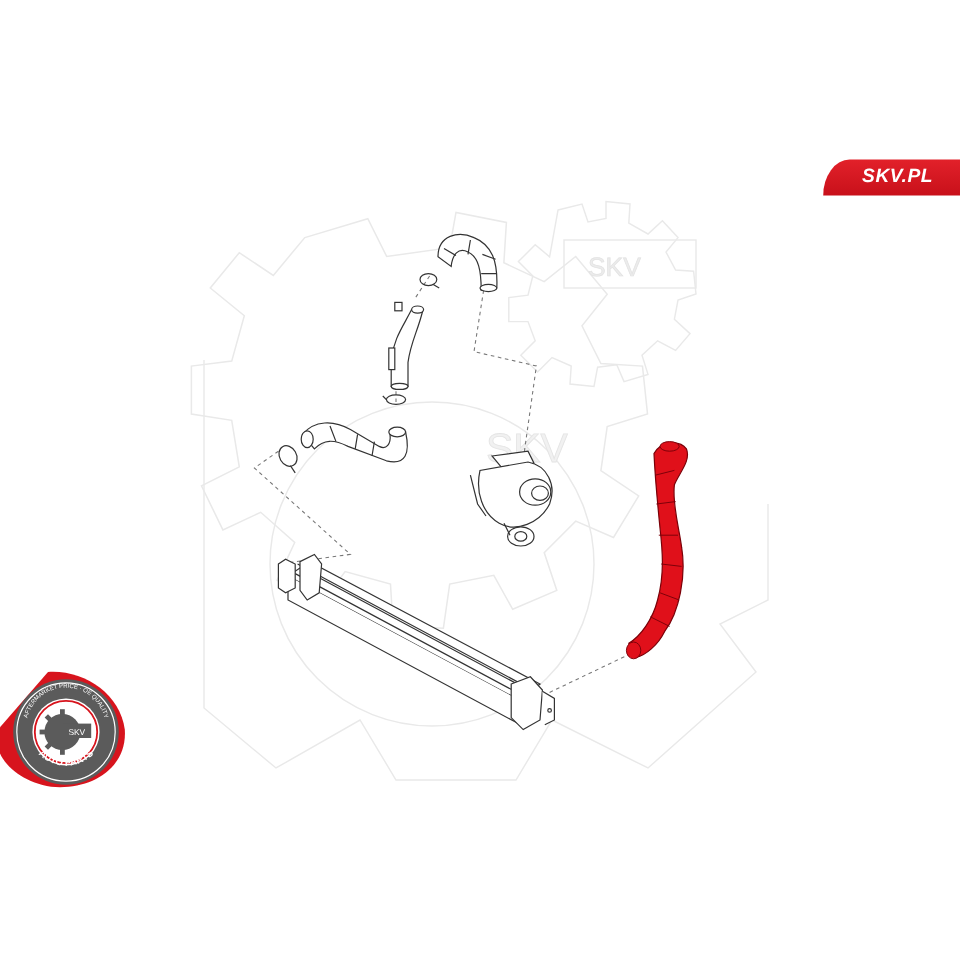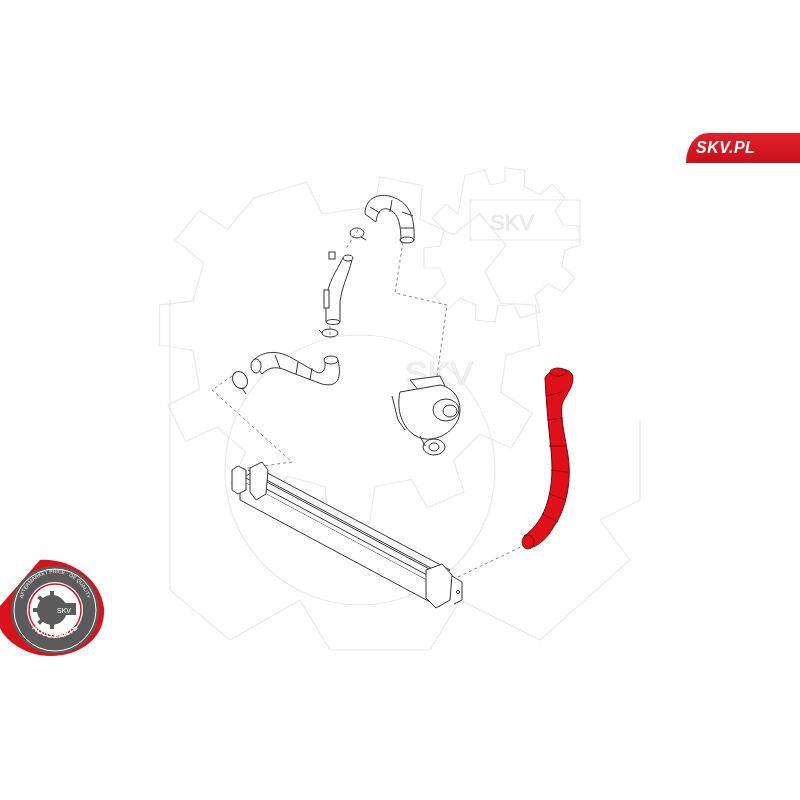--- a/index.html
+++ b/index.html
@@ -2,21 +2,21 @@
 <html><head>
 <meta charset="utf-8">
 <style>
   html, body { margin:0; padding:0; background:#ffffff; }
   body { width:800px; height:800px; position:relative; overflow:hidden; font-family:"Liberation Sans", sans-serif; }
   .canvas { position:absolute; left:0; top:0; width:800px; height:800px; }
   .brand-banner {
     position:absolute; left:686px; top:133px; width:114px; height:30px;
     background:linear-gradient(180deg,#e2212a 0%,#c8101a 100%);
     border-top-left-radius:22px 30px;
-    display:flex; align-items:center; justify-content:flex-start;
+    display:flex; align-items:center; justify-content:center;
   }
   .brand-text {
     color:#ffffff; font-weight:bold; font-style:italic; font-size:16px; letter-spacing:0.5px;
     font-family:"Liberation Sans", sans-serif; padding-left:10px;
   }
   .badge { position:absolute; left:0; top:548px; width:110px; height:110px; }
 </style>
 </head>
 <body>
 

